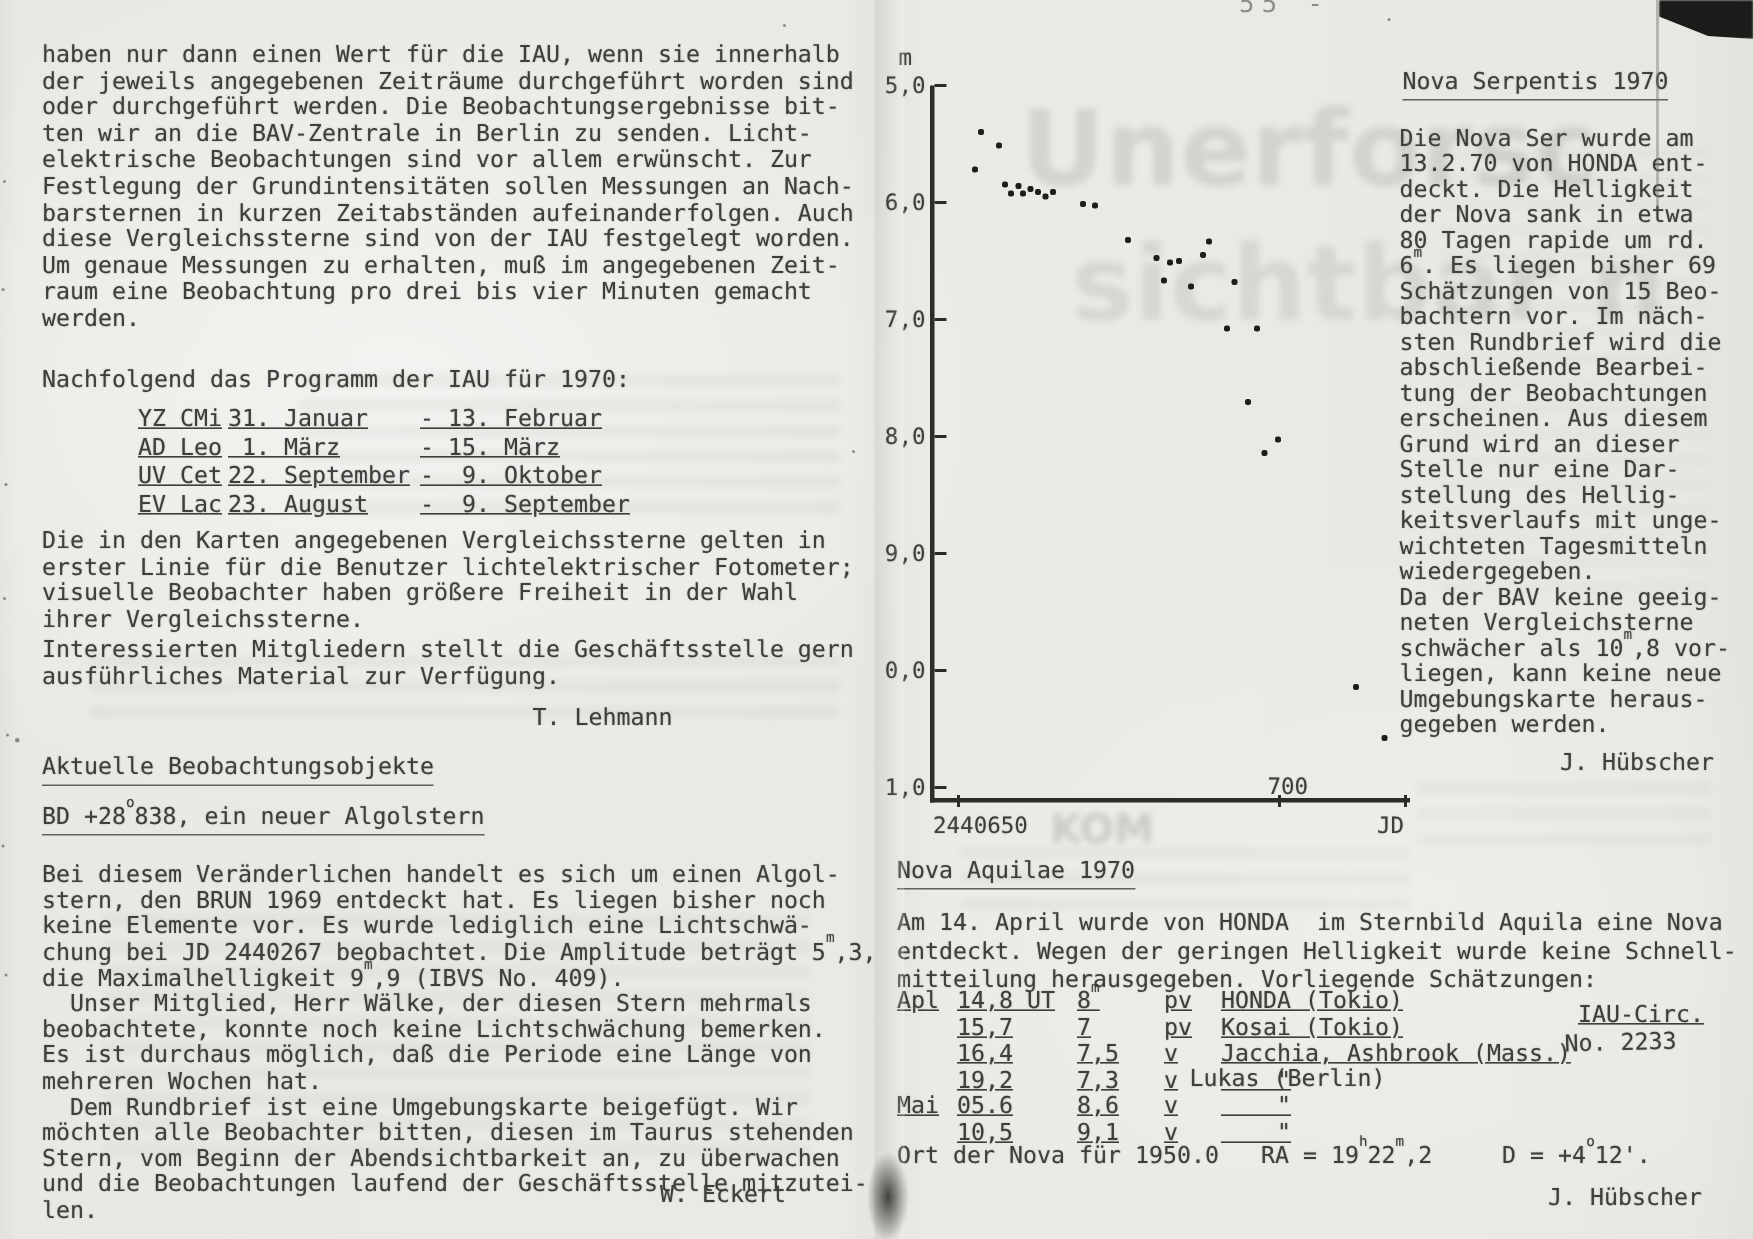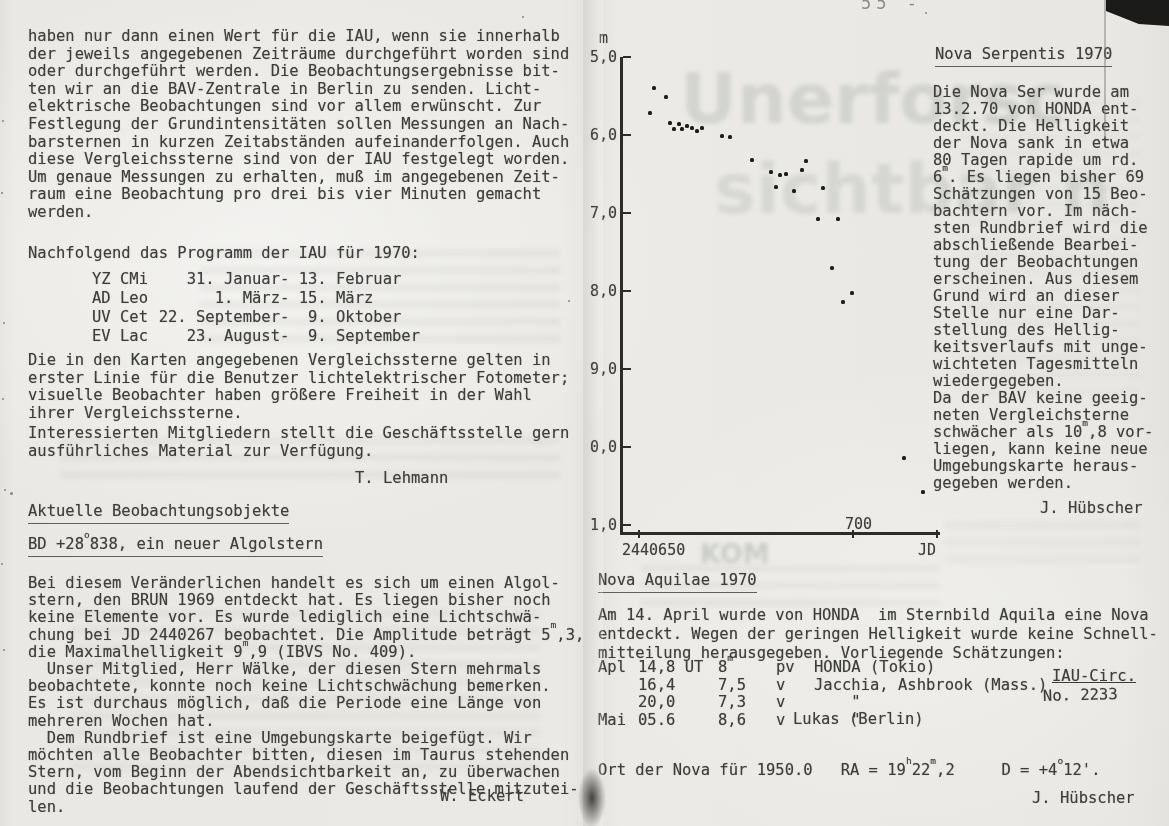--- a/index.html
+++ b/index.html
@@ -15,24 +15,24 @@
   .blk{position:absolute;white-space:pre;font-size:15.5px;line-height:17.6px;
        text-shadow:0 0 1px rgba(62,62,60,.45);}
   .lh17{line-height:17px;}
   .lh172{line-height:17.2px;}
   .lh175{line-height:17.5px;}
   .lh19{line-height:19px;}
   sup{font-size:9.5px;position:relative;top:-5px;line-height:0;}
   .underl{border-bottom:1.7px solid rgba(72,72,70,.85);padding-bottom:2px;display:inline-block;}
   table.tt{border-collapse:collapse;}
   table.tt td{padding:0;white-space:pre;font-size:15.5px;vertical-align:top;
-              text-shadow:0 0 1px rgba(62,62,60,.45);}
+              text-shadow:0 0 1px rgba(62,62,60,.45);text-decoration:underline;}
   .prog td{line-height:19px;}
   .prog td:nth-child(1){width:60px;}
-  .prog td:nth-child(2){width:128px;text-align:right;}
+  .prog td:nth-child(2){width:128px;}
   .est td{line-height:17.5px;}
   .est td:nth-child(1){width:40px;}
   .est td:nth-child(2){width:80px;}
   .est td:nth-child(3){width:58px;}
   .est td:nth-child(4){width:38px;}
   
   .axis{position:absolute;background:#2c2c2a;}
   .tick{position:absolute;background:#2c2c2a;}
   .dot{position:absolute;width:4px;height:4px;background:#1d1d1b;border-radius:1.5px;}
   .axlabel{position:absolute;font-size:15px;white-space:pre;text-shadow:0 0 1px rgba(62,62,60,.4);}
@@ -44,21 +44,21 @@
       background:repeating-linear-gradient(0deg, rgba(128,134,126,.09) 0 7px, rgba(0,0,0,0) 7px 17px);}
   .speck{position:absolute;background:rgba(58,58,55,.55);border-radius:50%;}
   .corner-dark{position:absolute;left:1106px;top:0;width:63px;height:26px;background:#1b1b1a;
       clip-path:polygon(0 0,100% 0,100% 100%,52% 92%,0 42%);filter:blur(.6px);}
   .edge-line{position:absolute;left:1104px;top:0;width:2px;height:138px;background:rgba(120,120,116,.45);}
   .gutter{position:absolute;left:583px;top:0;width:20px;height:826px;
       background:linear-gradient(90deg,rgba(0,0,0,.06),rgba(0,0,0,0) 55%,rgba(255,255,255,.25));}
   .gutter-blob{position:absolute;left:578px;top:768px;width:28px;height:60px;
       background:radial-gradient(closest-side, rgba(38,38,36,.85), rgba(38,38,36,0));}
   .pagenum{position:absolute;left:826px;top:0;width:96px;height:19px;overflow:hidden;
-      color:#8d8d88;font-size:17px;letter-spacing:5px;text-align:right;}
+      color:#8d8d88;font-size:17px;letter-spacing:5px;}
   .pagenum span{display:inline-block;transform:translateY(-7px);}
 </style>
 </head>
 <body>
 
 <div class="page">
 
   <div id="watermarks">
       <div class="wm" style="left: 680px; top: 58px; font-size: 70px; font-weight: 700; opacity: 0.2;">Unerforsc</div>
       <div class="wm" style="left: 714px; top: 148px; font-size: 70px; font-weight: 700; opacity: 0.17;">sichtbar n</div>
@@ -191,36 +191,50 @@
     <tbody>
         <tr>
           <td>Apl</td>
           <td>14,8 UT</td>
           <td>8<sup>m</sup></td>
           <td>pv</td>
           <td>HONDA (Tokio)</td>
         </tr>
         <tr>
           <td></td>
+          <td>15,7</td>
+          <td>7</td>
+          <td>pv</td>
+          <td>Kosai (Tokio)</td>
+        </tr>
+        <tr>
+          <td></td>
           <td>16,4</td>
           <td>7,5</td>
           <td>v</td>
           <td>Jacchia, Ashbrook (Mass.)</td>
         </tr>
         <tr>
           <td></td>
-          <td>20,0</td>
+          <td>19,2</td>
           <td>7,3</td>
           <td>v</td>
           <td>    "</td>
         </tr>
         <tr>
           <td>Mai</td>
           <td>05.6</td>
           <td>8,6</td>
+          <td>v</td>
+          <td>    "</td>
+        </tr>
+        <tr>
+          <td></td>
+          <td>10,5</td>
+          <td>9,1</td>
           <td>v</td>
           <td>    "</td>
         </tr>
       </tbody>
   </table>
 
   <div class="blk lh175" style="left:793px;top:711px;">Lukas (Berlin)</div>
 
   <div class="blk lh175" style="left:1052px;top:668px;text-decoration:underline;">IAU-Circ.</div>
   <div class="blk lh175" style="left:1043px;top:687px;transform:rotate(-1.5deg);">No. 2233</div>

